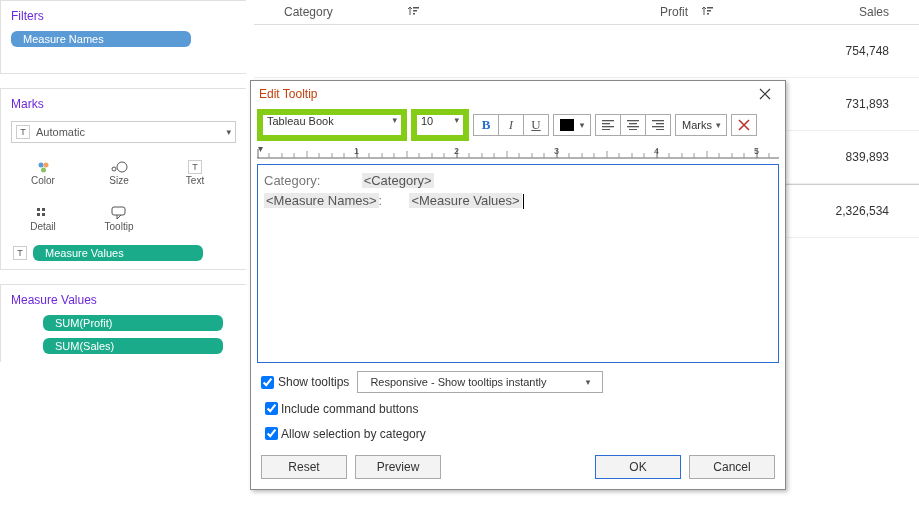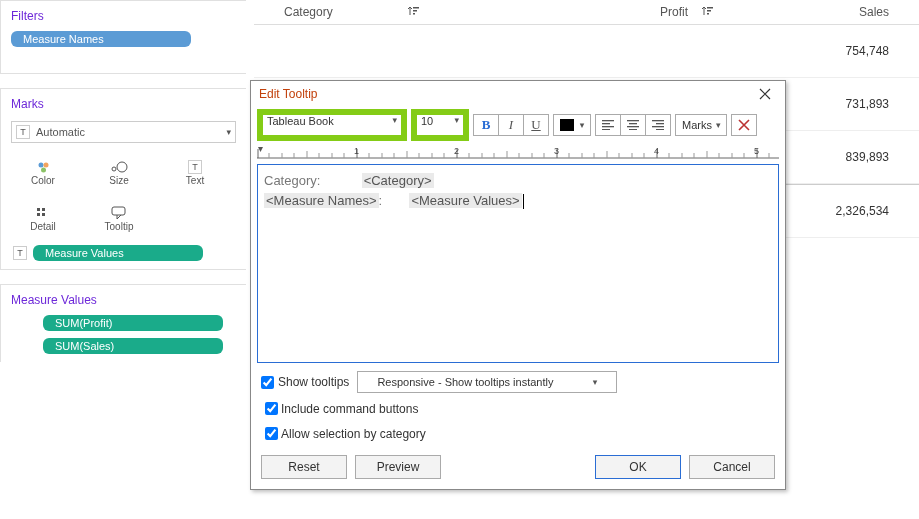--- a/index.html
+++ b/index.html
@@ -218,21 +218,21 @@
 }
 .options-row {
   display:flex; align-items:center;
   margin: 8px 10px 0 10px;
   font-size:12px; color:#333;
   gap:8px;
 }
 .options-row input[type=checkbox] { margin:0 4px 0 0; }
 .opt-select {
   border:1px solid #aaa;
-  height:20px; padding:0 19px;
+  height:20px; padding:0 12px;
   display:flex; align-items:center;
   font-size:11px;
   justify-content:space-between;
   width: 220px;
 }
 .check-line {
   display:flex; align-items:center;
   margin: 6px 10px 0 10px;
   font-size:12px;
 }

